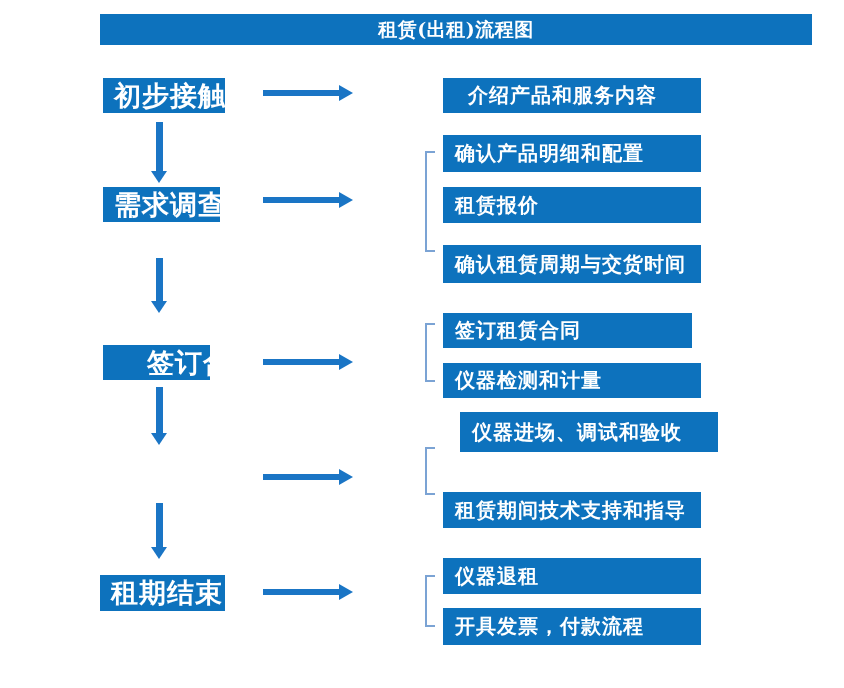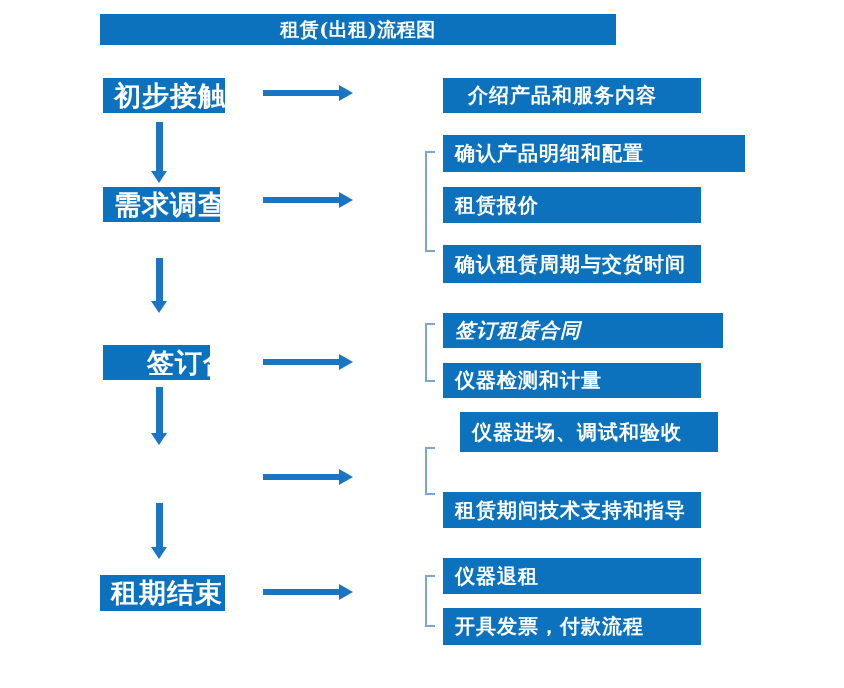--- a/index.html
+++ b/index.html
@@ -70,34 +70,34 @@
     border-left: 2px solid var(--c-bracket);
     border-top: 2px solid var(--c-bracket);
     border-bottom: 2px solid var(--c-bracket);
   }
 </style>
 </head>
 <body>
 
 <div class="canvas">
 
-  <div class="box title-bar" style="left:100px; top:14px; width:516px; height:31px;">租赁(出租)流程图</div>
+  <div class="box title-bar" style="left:100px; top:14px; width:712px; height:31px;">租赁(出租)流程图</div>
 
   <div class="box stage-box" style="left:103px; top:78px;  width:122px; height:35px;">初步接触</div>
   <div class="box stage-box" style="left:103px; top:187px; width:117px; height:35px;">需求调查</div>
   <div class="box stage-box" style="left:103px; top:345px; width:107px; height:35px;padding-left:44px;">签订合同</div>
   <div class="box stage-box" style="left:100px; top:575px; width:125px; height:36px;">租期结束</div>
 
   <div class="box detail-box" style="left:443px; top:78px;  width:258px; height:35px;padding-left:25px;">介绍产品和服务内容</div>
 
-  <div class="box detail-box" style="left:443px; top:135px; width:302px; height:37px;">确认产品明细和配置</div>
+  <div class="box detail-box" style="left:443px; top:135px; width:258px; height:37px;">确认产品明细和配置</div>
   <div class="box detail-box" style="left:443px; top:187px; width:258px; height:36px;">租赁报价</div>
   <div class="box detail-box" style="left:443px; top:245px; width:258px; height:38px;">确认租赁周期与交货时间</div>
 
-  <div class="box detail-box" style="left:443px; top:313px; width:280px; height:35px;font-style:italic;">签订租赁合同</div>
+  <div class="box detail-box" style="left:443px; top:313px; width:249px; height:35px;">签订租赁合同</div>
   <div class="box detail-box" style="left:443px; top:363px; width:258px; height:35px;">仪器检测和计量</div>
 
   <div class="box detail-box" style="left:443px; top:412px; width:258px; height:40px;margin-left:17px;">仪器进场、调试和验收</div>
   <div class="box detail-box" style="left:443px; top:492px; width:258px; height:36px;">租赁期间技术支持和指导</div>
 
   <div class="box detail-box" style="left:443px; top:558px; width:258px; height:36px;">仪器退租</div>
   <div class="box detail-box" style="left:443px; top:608px; width:258px; height:37px;">开具发票，付款流程</div>
 
   <div class="h-arrow" style="left:263px; top:85px;  width:90px;">
     <div class="shaft"></div>

